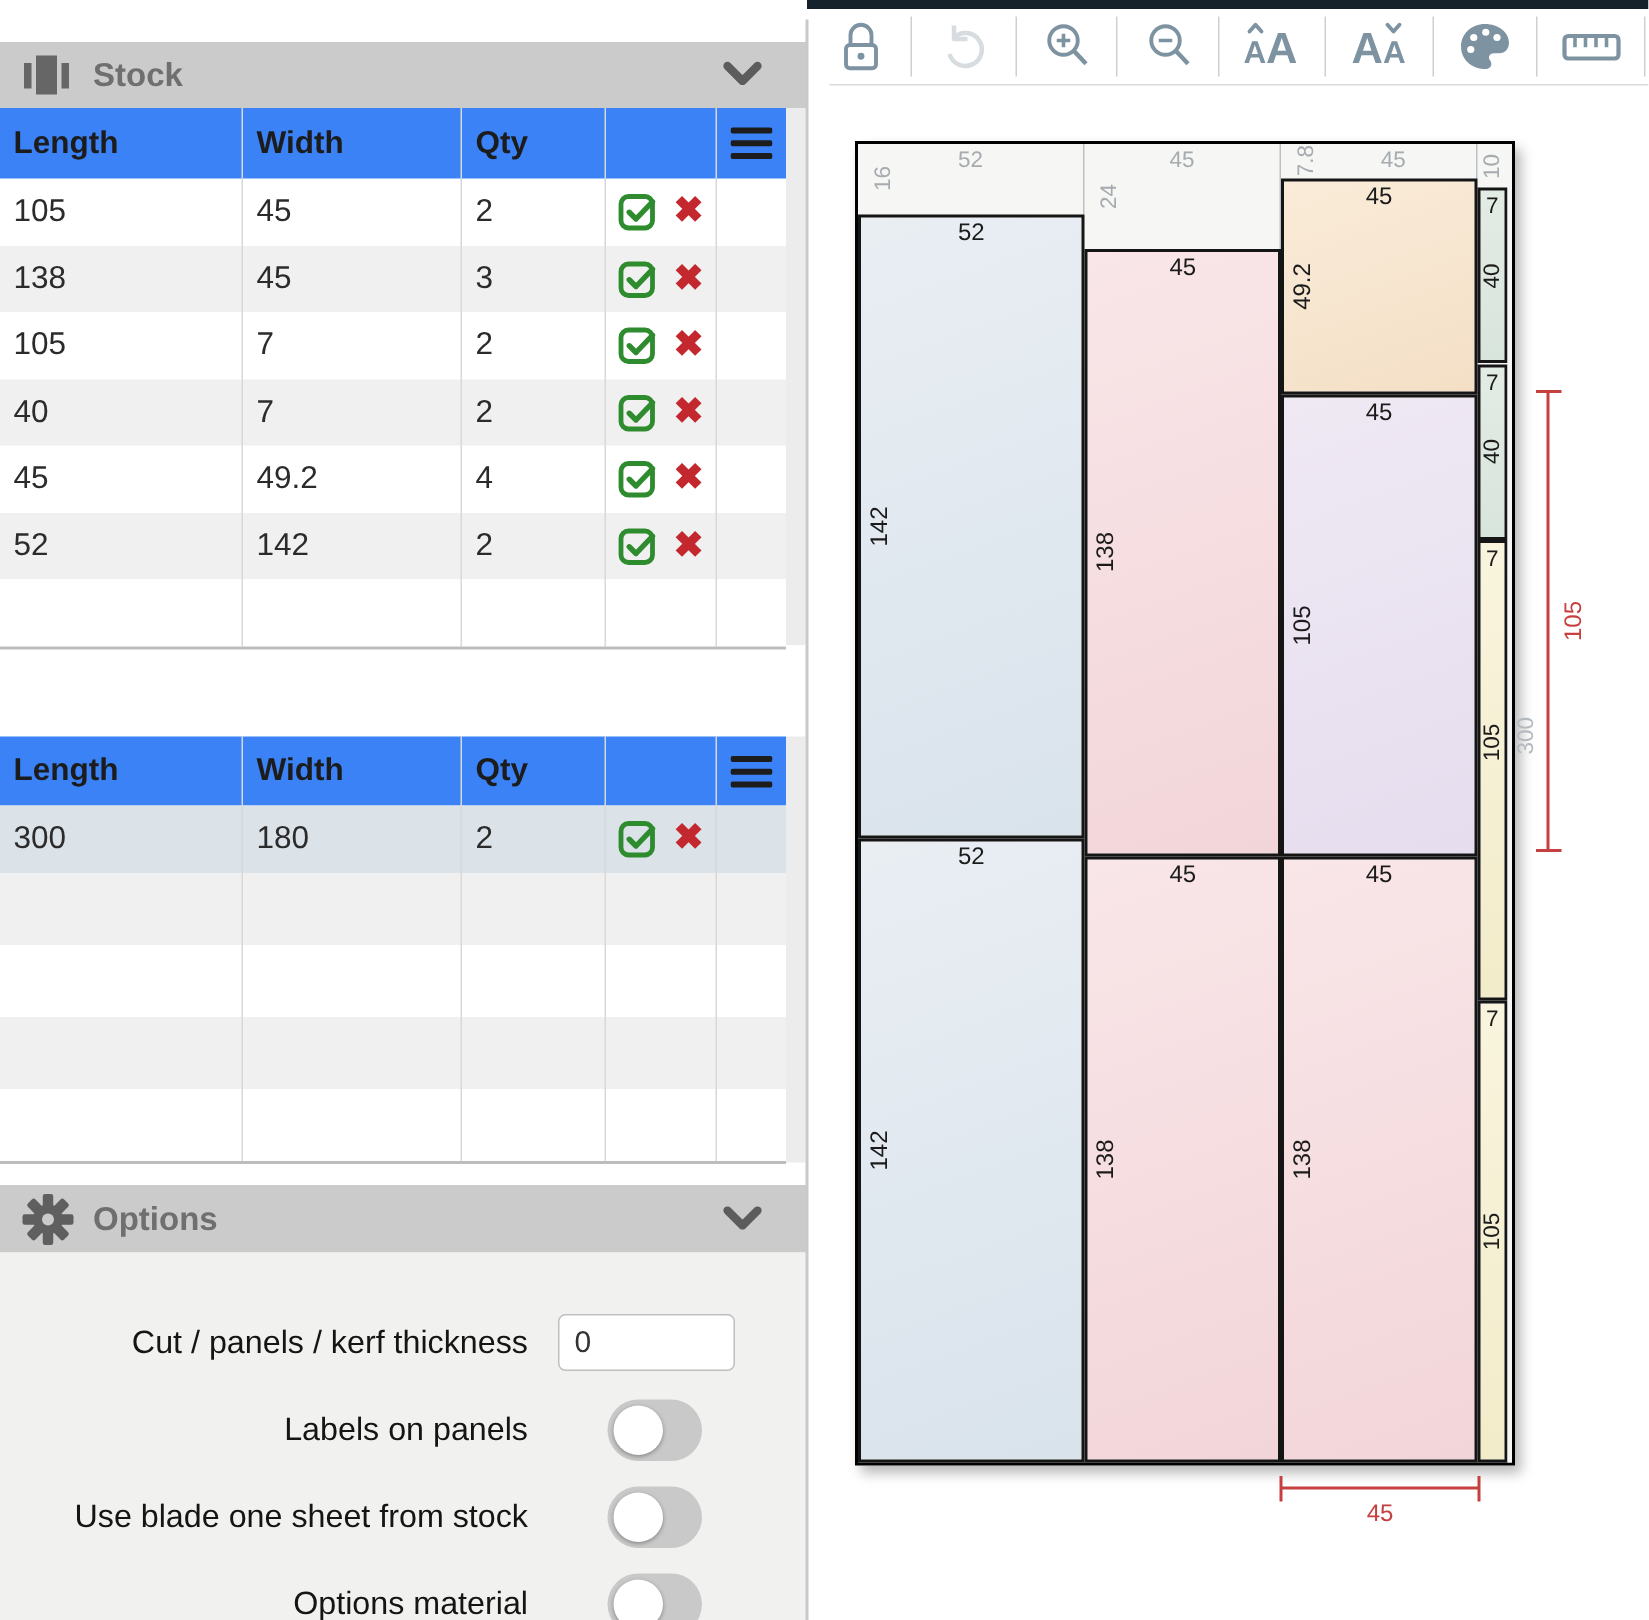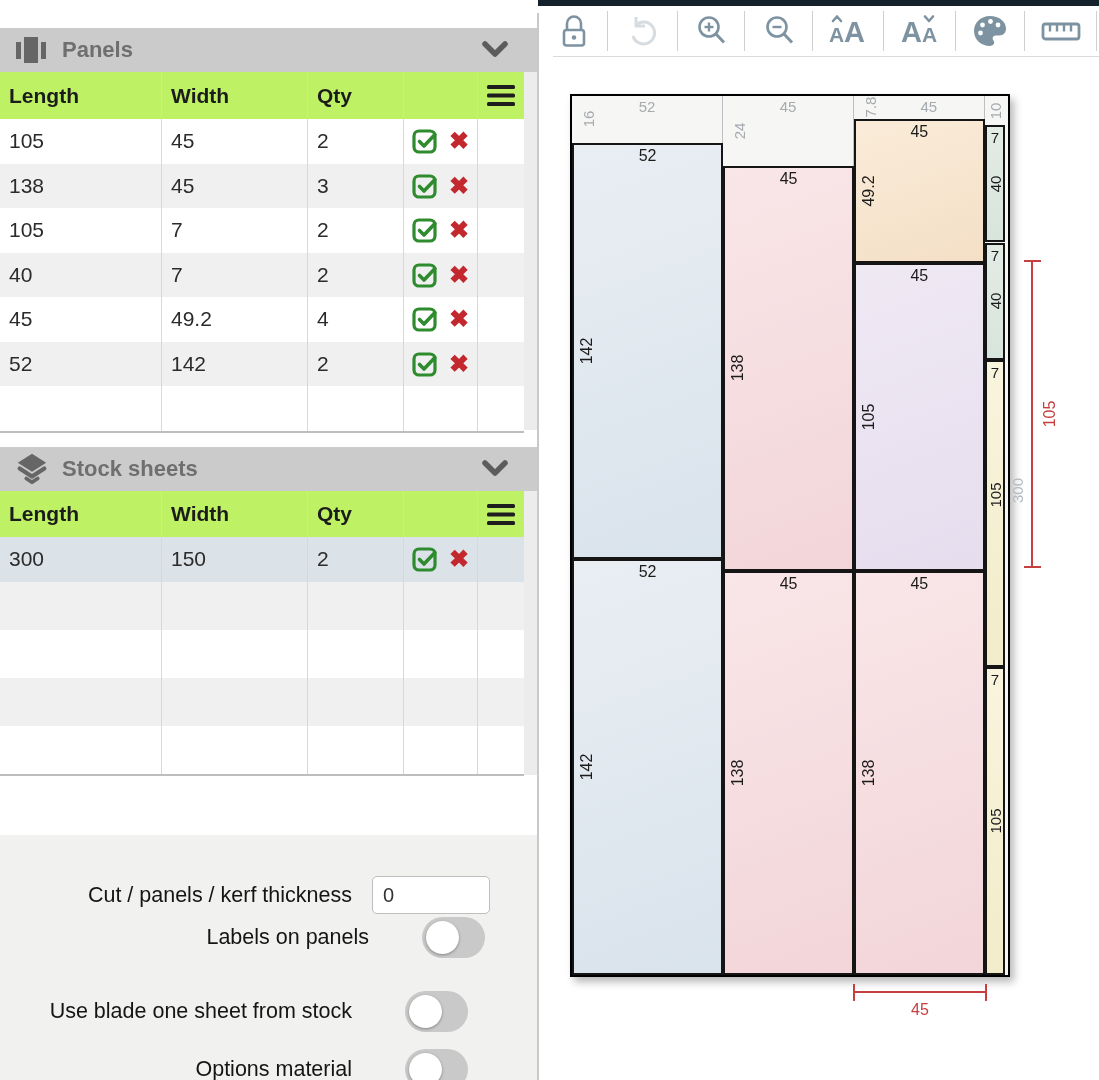--- a/index.html
+++ b/index.html
@@ -18,21 +18,21 @@
   .section-header{
     left:0;width:538px;height:44px;background:#cbcbcb;
     display:flex;align-items:center;padding:0 14px;box-sizing:border-box;
     cursor:pointer;
   }
   .section-title{font-size:22px;font-weight:bold;color:#6f6f6f;margin-left:12px;flex:1;}
   .chev{margin-right:14px;}
   
   .tbl{left:0;width:524px;background:#fff;}
   .trow{display:flex;height:44.5px;align-items:center;}
-  .thead{height:47px;background:#bef264;font-weight:bold;color:#1c1c1c;justify-content:center;}
+  .thead{height:47px;background:#3b82f6;font-weight:bold;color:#1c1c1c;justify-content:center;}
   .trow > div{height:100%;display:flex;align-items:center;box-sizing:border-box;font-size:21px;color:#2b2b2b;}
   .c1{width:161px;padding-left:9px;}
   .c2{width:146px;padding-left:9px;border-left:1px solid #d8d8d8;}
   .c3{width:96px;padding-left:9px;border-left:1px solid #d8d8d8;}
   .c4{width:74px;border-left:1px solid #d8d8d8;justify-content:center;gap:11px;}
   .c5{width:47px;border-left:1px solid #d8d8d8;justify-content:center;}
   .thead > div{font-size:21px;color:#1c1c1c;}
   .stripe{background:#f0f0f0;}
   .rowsel{background:#dbe2e8;}
   .tbl-end{border-bottom:2px solid #bdbdbd;}
@@ -92,21 +92,21 @@
 <div class="abs topbar" style="left:0;top:0;width:538px;height:13px;"></div>
 
 <div class="abs sidebar">
 
   <div class="abs section-header" style="top:28px;">
     <svg width="36" height="34" viewBox="0 0 36 34">
       <rect x="2" y="9" width="5" height="17" fill="#666"></rect>
       <rect x="10" y="4" width="14" height="26" fill="#666"></rect>
       <rect x="27" y="9" width="5" height="17" fill="#666"></rect>
     </svg>
-    <span class="section-title">Panels</span>
+    <span class="section-title">Stock</span>
     <svg class="chev" width="30" height="22" viewBox="0 0 30 22">
       <polyline points="5,5 15,15 25,5" fill="none" stroke="#5c5c5c" stroke-width="5.5" stroke-linecap="round" stroke-linejoin="round"></polyline>
     </svg>
   </div>
 
   <div class="abs tbl tbl-end" style="top:72px;">
     <div class="trow thead">
       <div class="c1">Length</div>
       <div class="c2">Width</div>
       <div class="c3">Qty</div>
@@ -213,49 +213,38 @@
     <div class="trow">
       <div class="c1"></div>
         <div class="c2"></div>
         <div class="c3"></div>
         <div class="c4"></div>
         <div class="c5"></div>
     </div>
   </div>
   <div class="abs gutter" style="top:72px;height:358px;"></div>
 
-  <div class="abs section-header" style="top:447px;">
-    <svg width="36" height="36" viewBox="0 0 38 36">
-      <polygon points="19,2 34,11.5 19,21 4,11.5" fill="#666"></polygon>
-      <polyline points="6,17.5 19,26 32,17.5" fill="none" stroke="#666" stroke-width="4.5" stroke-linejoin="round" stroke-linecap="round"></polyline>
-      <polyline points="13,28 19,32 25,28" fill="none" stroke="#666" stroke-width="4" stroke-linejoin="round" stroke-linecap="round"></polyline>
-    </svg>
-    <span class="section-title">Stock sheets</span>
-    <svg class="chev" width="30" height="22" viewBox="0 0 30 22">
-      <polyline points="5,5 15,15 25,5" fill="none" stroke="#5c5c5c" stroke-width="5.5" stroke-linecap="round" stroke-linejoin="round"></polyline>
-    </svg>
-  </div>
 
   <div class="abs tbl tbl-end" style="top:491px;">
     <div class="trow thead" style="height:46px;">
       <div class="c1">Length</div>
       <div class="c2">Width</div>
       <div class="c3">Qty</div>
       <div class="c4"></div>
       <div class="c5 iconbtn">
         <svg width="28" height="23" viewBox="0 0 28 23">
           <rect y="1" width="28" height="4" rx="1.5" fill="#1d1d1d"></rect>
             <rect y="9.5" width="28" height="4" rx="1.5" fill="#1d1d1d"></rect>
             <rect y="18" width="28" height="4" rx="1.5" fill="#1d1d1d"></rect>
         </svg>
       </div>
     </div>
     <div class="trow rowsel">
       <div class="c1">300</div>
-      <div class="c2">150</div>
+      <div class="c2">180</div>
       <div class="c3">2</div>
       <div class="c4">
         <span class="iconbtn">
             <svg width="26" height="26" viewBox="0 0 26 26">
               <rect x="2" y="3" width="21" height="21" rx="5" fill="none" stroke="#2e8b2e" stroke-width="3.2"></rect>
               <path d="M7.5 13.5 l4.5 4.5 L23 6.5" fill="none" stroke="#2e8b2e" stroke-width="3.6" stroke-linecap="round" stroke-linejoin="round"></path>
             </svg>
           </span>
         <span class="xmark">✖</span>
       </div>
@@ -285,27 +274,47 @@
     <div class="trow" style="height:48px;">
         <div class="c1"></div>
         <div class="c2"></div>
         <div class="c3"></div>
         <div class="c4"></div>
         <div class="c5"></div>
       </div>
   </div>
   <div class="abs gutter" style="top:491px;height:284px;"></div>
 
+  <div class="abs section-header" style="top:790px;height:45px;">
+    <svg width="36" height="36" viewBox="0 0 36 36">
+      <g fill="#5f5f5f">
+        <rect x="14.5" y="1" width="7" height="9" rx="1.5"></rect>
+        <rect x="14.5" y="1" width="7" height="9" rx="1.5" transform="rotate(45 18 18)"></rect>
+        <rect x="14.5" y="1" width="7" height="9" rx="1.5" transform="rotate(90 18 18)"></rect>
+        <rect x="14.5" y="1" width="7" height="9" rx="1.5" transform="rotate(135 18 18)"></rect>
+        <rect x="14.5" y="1" width="7" height="9" rx="1.5" transform="rotate(180 18 18)"></rect>
+        <rect x="14.5" y="1" width="7" height="9" rx="1.5" transform="rotate(225 18 18)"></rect>
+        <rect x="14.5" y="1" width="7" height="9" rx="1.5" transform="rotate(270 18 18)"></rect>
+        <rect x="14.5" y="1" width="7" height="9" rx="1.5" transform="rotate(315 18 18)"></rect>
+        <circle cx="18" cy="18" r="10"></circle>
+      </g>
+      <circle cx="18" cy="18" r="4" fill="#cbcbcb"></circle>
+    </svg>
+    <span class="section-title">Options</span>
+    <svg class="chev" width="30" height="22" viewBox="0 0 30 22">
+      <polyline points="5,5 15,15 25,5" fill="none" stroke="#5c5c5c" stroke-width="5.5" stroke-linecap="round" stroke-linejoin="round"></polyline>
+    </svg>
+  </div>
 
   <div class="abs options-body">
     <div class="opt-row" style="top:40px;height:40px;">
       <span class="opt-label">Cut / panels / kerf thickness</span>
       <input class="kerf-input" value="0" style="">
     </div>
-    <div class="opt-row" style="top:80px;height:44px;padding-left:17px;">
+    <div class="opt-row" style="top:96px;height:44px;">
       <span class="opt-label">Labels on panels</span>
       <span class="toggle">
           <span class="knob"></span>
         </span>
     </div>
     <div class="opt-row" style="top:154px;height:44px;">
       <span class="opt-label">Use blade one sheet from stock</span>
       <span class="toggle">
           <span class="knob"></span>
         </span>

